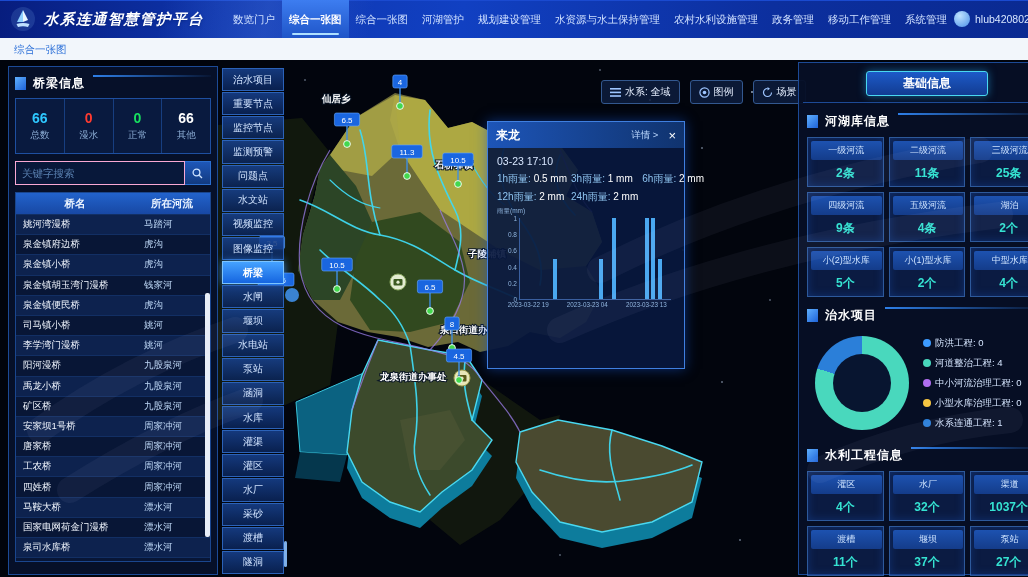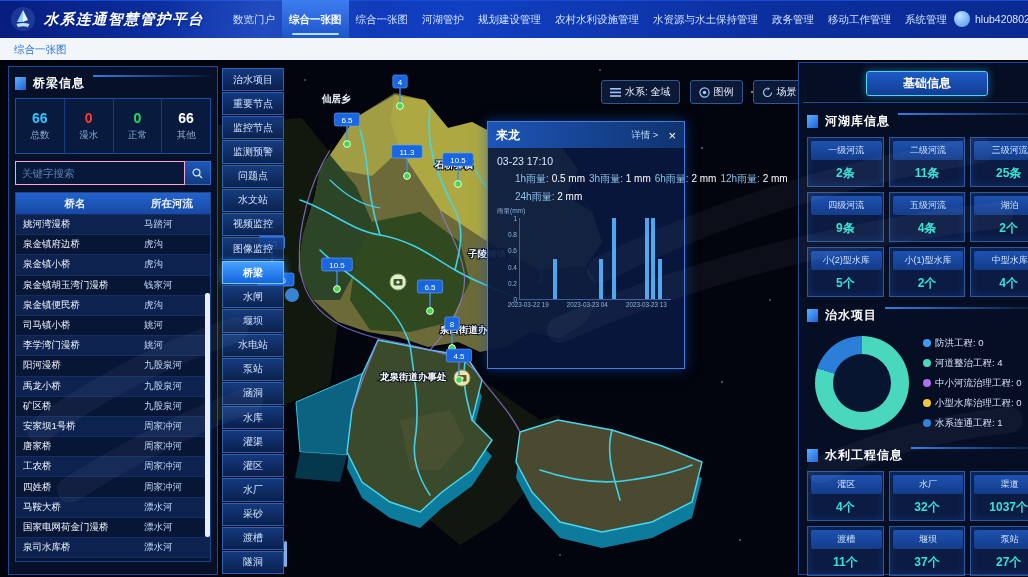--- a/index.html
+++ b/index.html
@@ -72,21 +72,21 @@
     font-size:10px;display:flex;align-items:center;gap:4px;padding:0 8px;cursor:pointer;white-space:nowrap;}
   
   .popup{position:absolute;left:487px;top:61px;width:198px;height:248px;background:rgba(7,24,62,.93);
     border:1px solid #3f7fe0;box-shadow:0 0 12px rgba(20,80,200,.55);z-index:40;box-sizing:border-box;}
   .pp-head{height:26px;background:linear-gradient(90deg,#1d55b8,#10336e);display:flex;align-items:center;padding:0 8px;}
   .pp-title{color:#fff;font-size:12px;font-weight:bold;flex:0 0 auto;}
   .pp-detail{margin-left:auto;color:#bcd9ff;font-size:9.5px;cursor:pointer;}
   .pp-close{color:#fff;font-size:13px;margin-left:10px;cursor:pointer;line-height:1;}
   .pp-body{padding:7px 9px 4px 9px;}
   .pp-time{color:#d8e7ff;font-size:10.5px;margin-bottom:5px;}
-  .metrics{display:grid;grid-template-columns:1fr 1fr 1fr 1fr;row-gap:4px;column-gap:4px;margin-left:18px;}
+  .metrics{display:grid;grid-template-columns:1fr 1fr 1fr;row-gap:4px;column-gap:4px;}
   .metric{font-size:10px;color:#8fc4f0;white-space:nowrap;}
   .metric b{color:#fff;font-weight:normal;}
   .chartblock{margin-top:6px;position:relative;height:102px;}
   .ylab{position:absolute;left:0;top:-3px;font-size:6.5px;color:#8fb4dd;}
   .plotarea{position:absolute;left:22px;right:4px;top:8px;bottom:12px;border-left:1px solid #3a5f9f;border-bottom:1px solid #3a5f9f;}
   .bar{position:absolute;bottom:0;width:4px;background:#4aa8f0;}
   .ytick{position:absolute;right:100%;margin-right:3px;transform:translateY(50%);font-size:6.5px;color:#8fb4dd;}
   .xtick{position:absolute;top:100%;margin-top:2px;transform:translateX(-30%);font-size:6.3px;color:#8fb4dd;white-space:nowrap;}
   
   .rpanel{position:absolute;left:798px;top:2px;width:260px;height:513px;background:rgba(6,15,38,.95);
@@ -124,22 +124,22 @@
     <path d="M13 4 L13 16 L18 14 Z" fill="#eaf6ff"></path>
     <path d="M6.5 18 Q13 16 19.5 18 L18 21 Q13 19.6 8 21 Z" fill="#bfe0ff"></path>
   </svg>
   <div class="app-title">水系连通智慧管护平台</div>
   <div class="navitems" id="nav">
       <div class="nav-item">数览门户</div>
       <div class="nav-item active">综合一张图</div>
       <div class="nav-item">综合一张图</div>
       <div class="nav-item">河湖管护</div>
       <div class="nav-item">规划建设管理</div>
+      <div class="nav-item">水资源与水土保持管理</div>
       <div class="nav-item">农村水利设施管理</div>
-      <div class="nav-item">水资源与水土保持管理</div>
       <div class="nav-item">政务管理</div>
       <div class="nav-item">移动工作管理</div>
       <div class="nav-item">系统管理</div>
     </div>
   <div class="userbox">
     <span class="avatar"></span>
     <span>hlub42080201</span>
 
   </div>
 </div>

